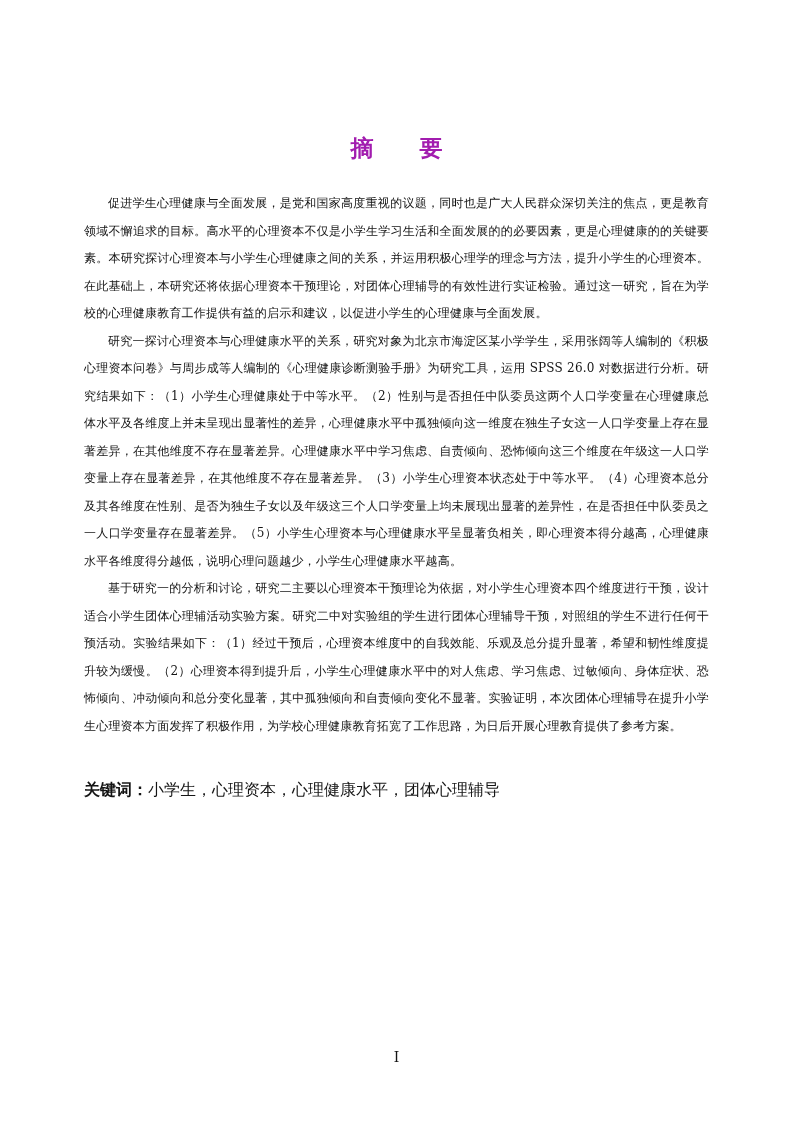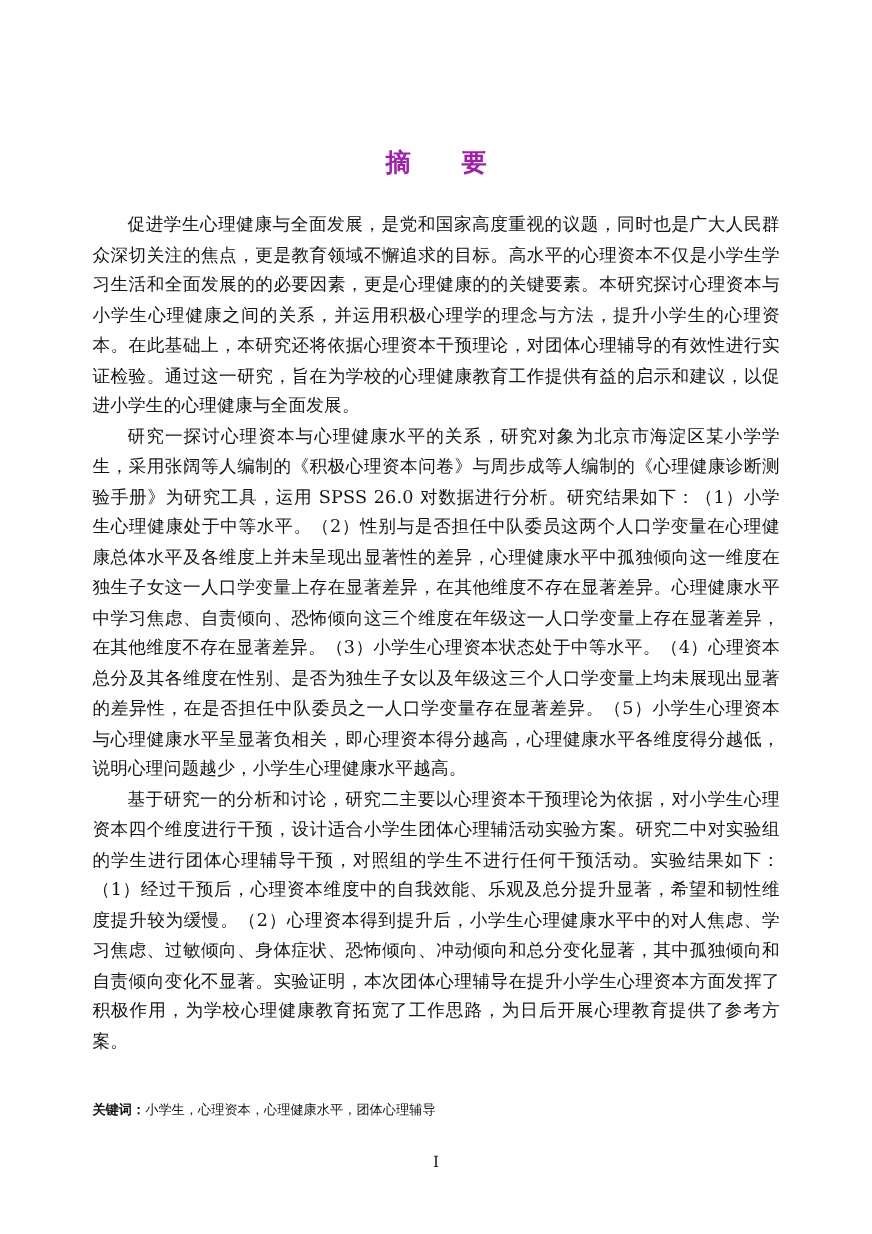--- a/index.html
+++ b/index.html
@@ -22,31 +22,31 @@
   .title {
     margin: 0 0 26px 0;
     text-align: center;
     font-size: 23px;
     font-weight: bold;
     line-height: 32px;
     color: #a21caf;
   }
   .para {
     margin: 0;
-    font-size: 16px;
+    font-size: 12px;
     line-height: 27.5px;
     text-align: justify;
     text-justify: inter-ideograph;
     text-indent: 2em;
     letter-spacing: 0.2px;
     word-break: break-all;
   }
   .keywords {
     margin: 36px 0 0 0;
-    font-size: 12px;
+    font-size: 16px;
     line-height: 27.5px;
     text-align: left;
   }
   .kw-label {
     font-weight: bold;
   }
   .kw-sep {
     font-weight: bold;
   }
   .page-number {

